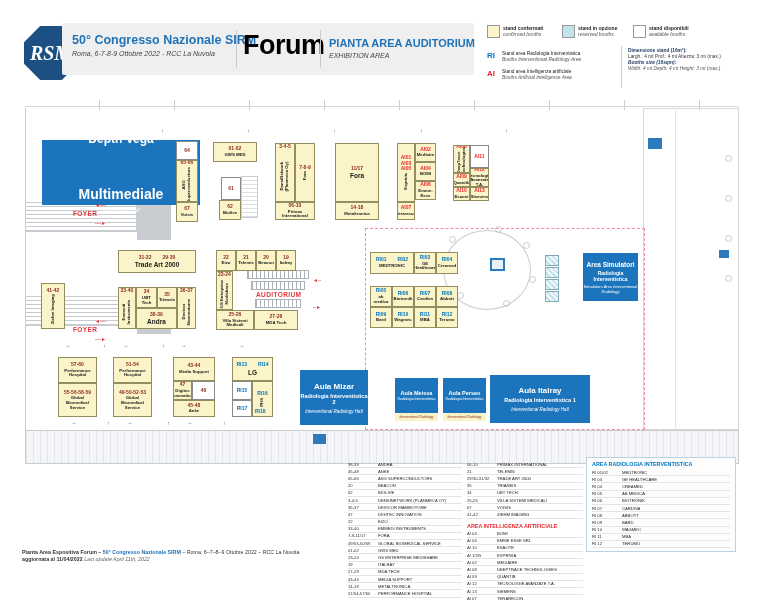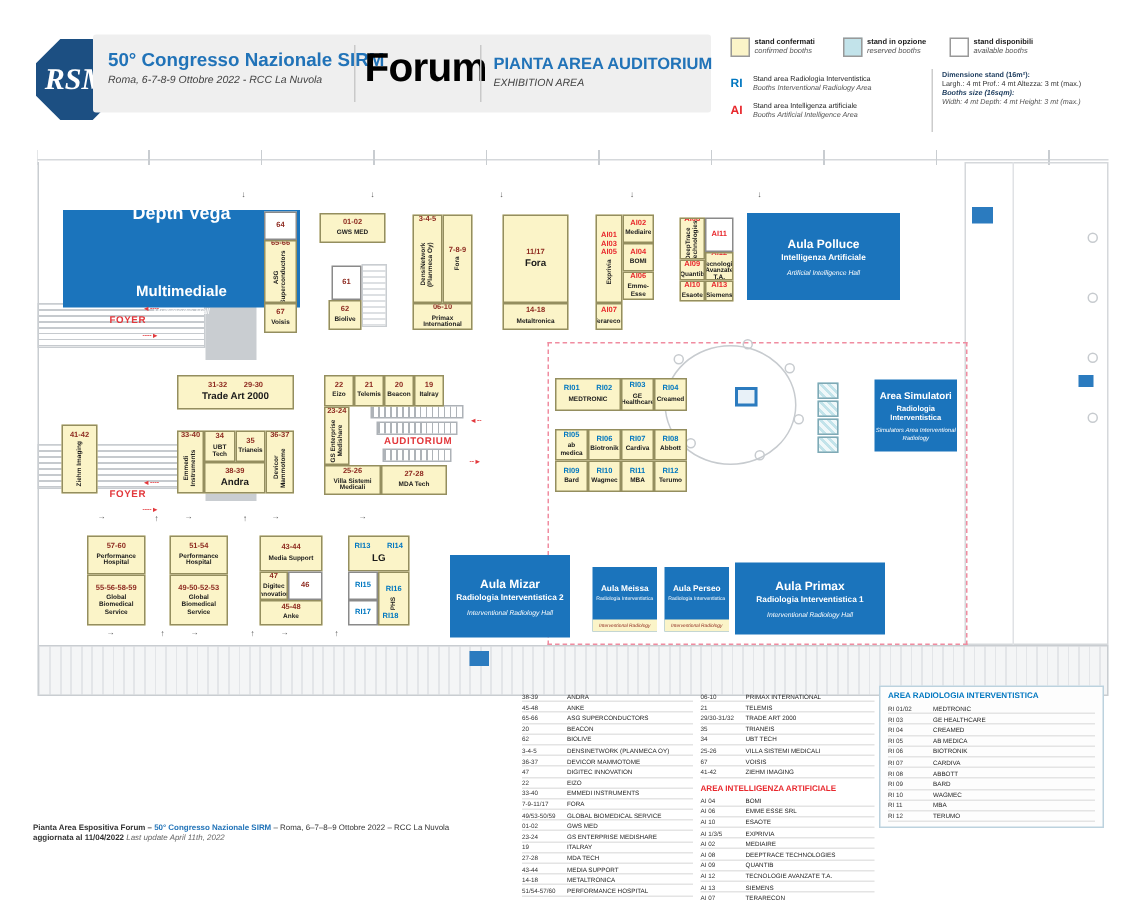--- a/index.html
+++ b/index.html
@@ -44,21 +44,21 @@
   .cc-ai{color:#E8282D;}
   .cc-ri{color:#0077C0;}
   .b-name{font-size:4.3px;font-weight:bold;color:#1a1a1a;line-height:4.8px;}
   .b-name.vert{writing-mode:vertical-rl;transform:rotate(180deg);max-height:90%;}
   .b-name.big{font-size:6.5px;line-height:7px;}
   .room{position:absolute;background:#1B74BC;color:#fff;display:flex;flex-direction:column;
         align-items:center;justify-content:center;gap:2px;text-align:center;box-sizing:border-box;}
   .r-name{font-weight:bold;}
   .r-line2{font-weight:bold;}
   .r-sub{font-style:italic;}
-  .xl .r-name{font-size:12px;} .xl .r-line2{font-size:10px;margin-top:38px;} .xl .r-sub{font-size:5.5px;margin-top:3px;}
+  .xl .r-name{font-size:12px;} .xl .r-line2{font-size:14px;margin-top:38px;} .xl .r-sub{font-size:5.5px;margin-top:3px;}
   .lg2 .r-name{font-size:8px;} .lg2 .r-line2{font-size:5.5px;} .lg2 .r-sub{font-size:4.5px;margin-top:2px;}
   .sm2 .r-name{font-size:6.5px;} .sm2 .r-line2{font-size:5px;} .sm2 .r-sub{font-size:4px;}
   .xs{padding-bottom:8px;gap:1px;}
   .xs .r-name{font-size:5.5px;} .xs .r-line2{font-size:3.4px;font-weight:normal;}
   .r-strip{position:absolute;bottom:0;left:0;right:0;height:8px;background:#FBF4C8;color:#8E2B21;
            font-size:3.2px;font-style:italic;display:flex;align-items:center;justify-content:center;}
   .plabel{position:absolute;white-space:nowrap;}
   .lred{color:#E2383C;font-weight:bold;font-size:6.5px;letter-spacing:.4px;}
   .lred-s{color:#E2383C;font-size:5px;}
   .lri{color:#0077C0;font-weight:bold;font-size:5px;}
@@ -157,47 +157,42 @@
     <div class="circ" style="left:478px;top:200px;width:7px;height:7px"></div>
     <div class="circ" style="left:432px;top:192px;width:7px;height:7px"></div>
     <div class="decor" style="left:465px;top:158px;width:15px;height:13px;border:2px solid #2B7BBF;background:#E8F1F8"></div>
     <div class="decor" style="left:0;top:330px;width:714px;height:34px;border:1px solid #C9CDD1;background:#F4F5F6;background-image:repeating-linear-gradient(90deg,#E3E5E8 0 1px,transparent 1px 7px)"></div>
     <div class="decor" style="left:288px;top:334px;width:13px;height:10px;background:#2B7BBF"></div>
   <div class="room xl" style="left: 17px; top: 40px; width: 158px; height: 65px;">
         <div class="r-name">Depth Vega</div>
         <div class="r-line2">Multimediale</div>
         <div class="r-sub">Multimedia Hall</div>
       </div>
-      <div class="room lg2" style="left: 473px; top: 42px; width: 102px; height: 58px;">
-        <div class="r-name">Aula Polluce</div>
-        <div class="r-line2">Intelligenza Artificiale</div>
-        <div class="r-sub">Artificial Intelligence Hall</div>
-      </div>
       <div class="room sm2" style="left: 558px; top: 153px; width: 55px; height: 48px;">
         <div class="r-name">Area Simulatori</div>
         <div class="r-line2">Radiologia Interventistica</div>
         <div class="r-sub">Simulators Area Interventional Radiology</div>
       </div>
-      <div class="room lg2" style="left: 275px; top: 270px; width: 80px; height: 55px;">
+      <div class="room lg2" style="left: 275px; top: 270px; width: 68px; height: 55px;">
         <div class="r-name">Aula Mizar</div>
         <div class="r-line2">Radiologia Interventistica 2</div>
         <div class="r-sub">Interventional Radiology Hall</div>
       </div>
       <div class="room xs" style="left: 370px; top: 278px; width: 43px; height: 43px;">
         <div class="r-name">Aula Meissa</div>
         <div class="r-line2">Radiologia Interventistica</div>
         <div class="r-strip">Interventional Radiology</div>
       </div>
       <div class="room xs" style="left: 418px; top: 278px; width: 43px; height: 43px;">
         <div class="r-name">Aula Perseo</div>
         <div class="r-line2">Radiologia Interventistica</div>
         <div class="r-strip">Interventional Radiology</div>
       </div>
       <div class="room lg2" style="left: 465px; top: 275px; width: 100px; height: 48px;">
-        <div class="r-name">Aula Primax</div>
+        <div class="r-name">Aula Italray</div>
         <div class="r-line2">Radiologia Interventistica 1</div>
         <div class="r-sub">Interventional Radiology Hall</div>
       </div>
       <div class="booth avail" style="left: 151px; top: 41px; width: 22px; height: 19px;">
         <div class="b-code cc-std">64</div>
       </div>
       <div class="booth conf" style="left: 151px; top: 60px; width: 22px; height: 42px;">
         <div class="b-code cc-std">65-66</div>
         <div class="b-name vert">ASG Superconductors</div>
       </div>

